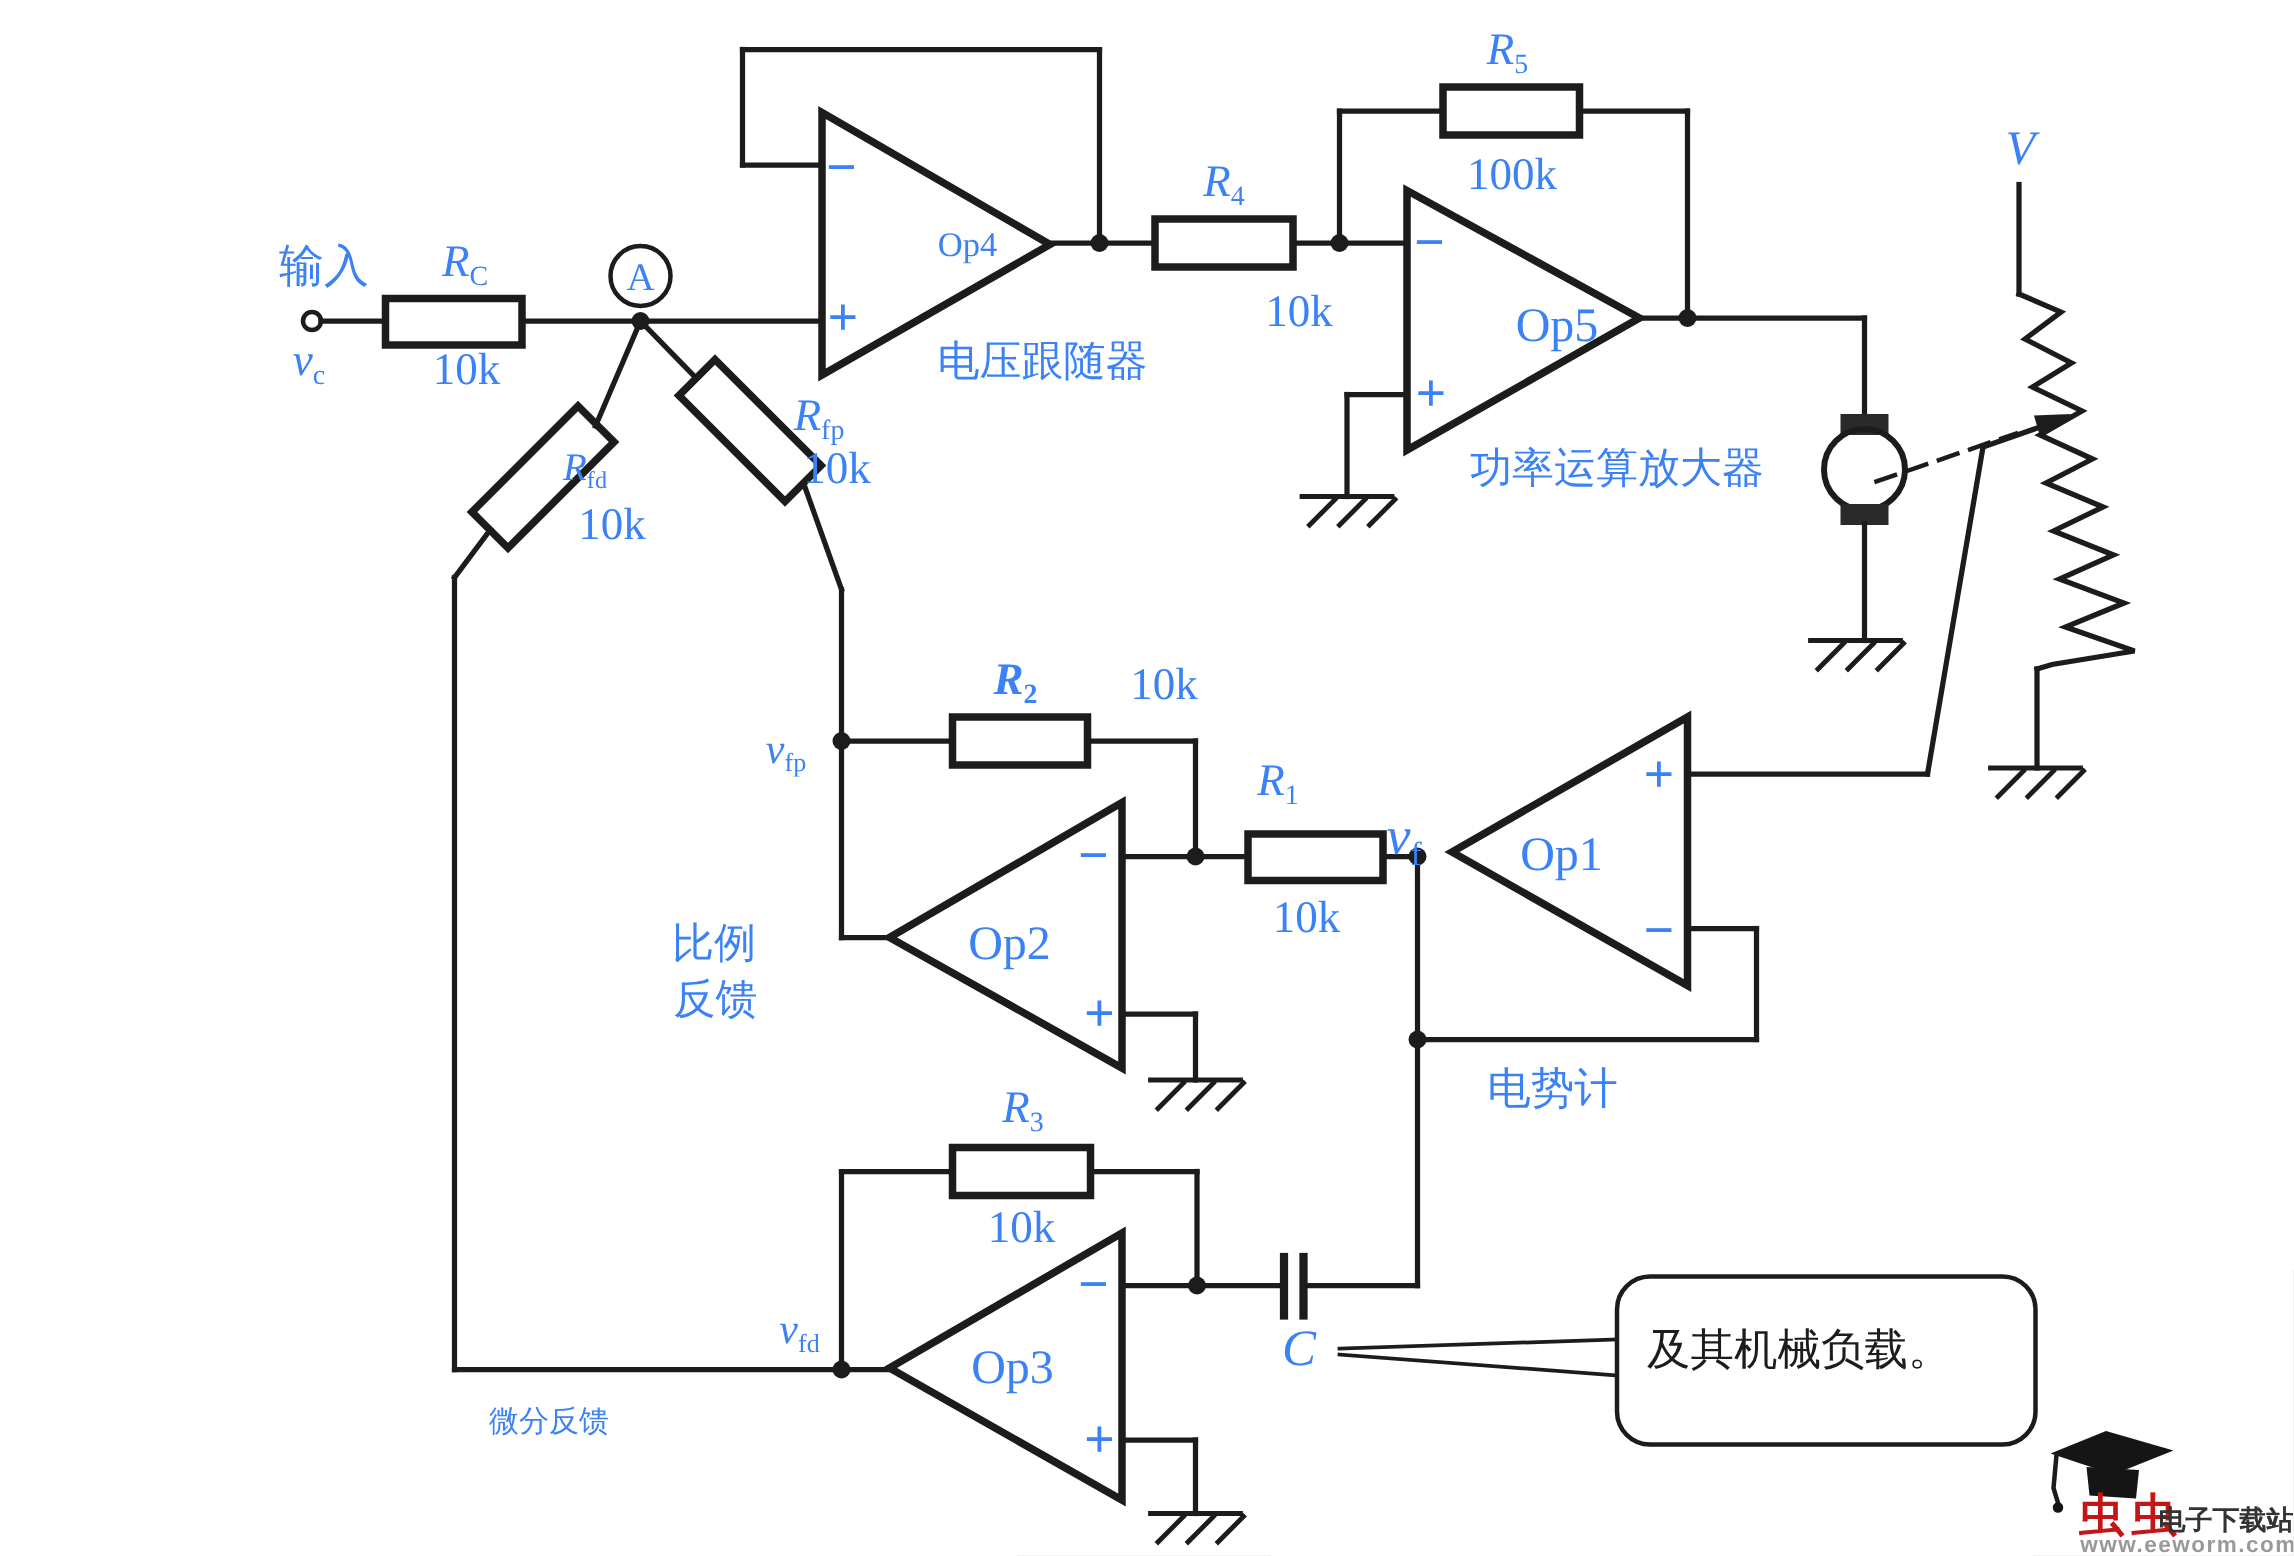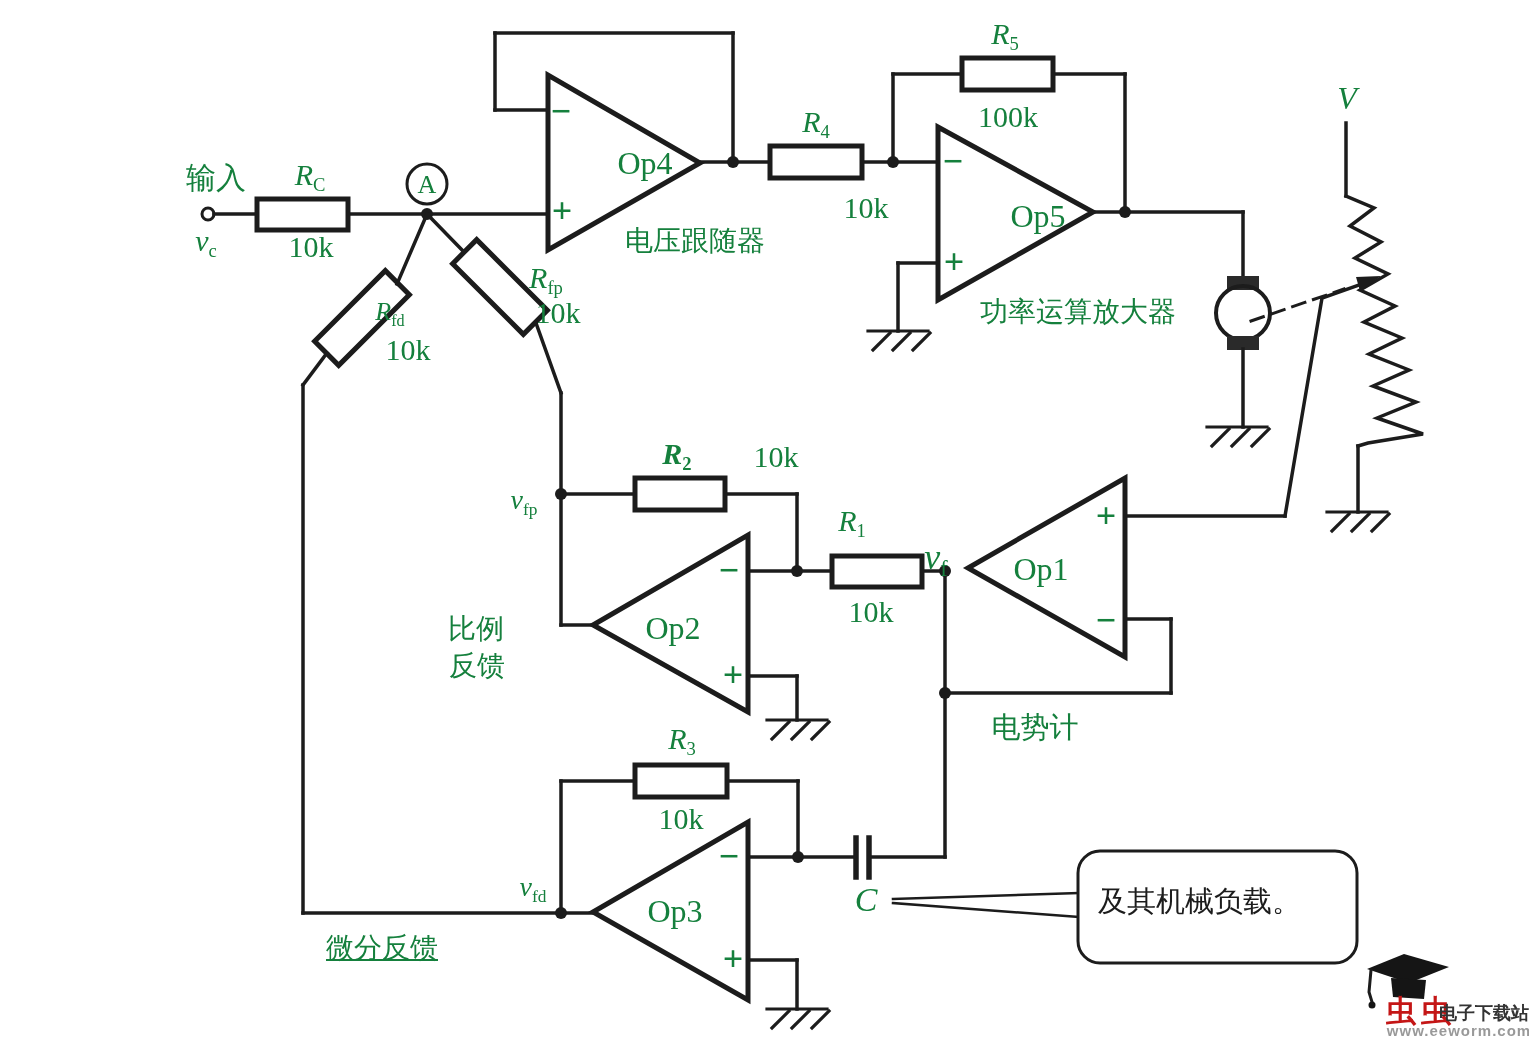--- a/index.html
+++ b/index.html
@@ -1,19 +1,19 @@
 <!DOCTYPE html>
 <html><head>
 <meta charset="utf-8">
 <style>
   html,body{margin:0;padding:0;background:#e8e8e8;}
   #canvas{position:relative;width:1529px;height:1037px;background:#ffffff;overflow:hidden;
           font-family:"Liberation Sans","DejaVu Sans",sans-serif;color:#1c1c1c;}
   #schematic{position:absolute;left:0;top:0;}
-  .t{position:absolute;transform:translate(-50%,-50%);white-space:nowrap;color:#15803d;line-height:1;}
+  .t{position:absolute;transform:translate(-50%,-50%);white-space:nowrap;color:#3b82f6;line-height:1;}
   .tl{position:absolute;transform:translateY(-50%);white-space:nowrap;color:#1c1c1c;line-height:1;}
   .si{font-family:"Liberation Serif","DejaVu Serif",serif;font-style:italic;}
   .sr{font-family:"Liberation Serif","DejaVu Serif",serif;}
   .cn{font-family:"Liberation Sans","DejaVu Sans",sans-serif;}
   .sb{font-size:0.62em;font-style:normal;vertical-align:-0.32em;letter-spacing:0;}
   .sign{font-family:"Liberation Serif","DejaVu Serif",serif;font-size:36px;font-weight:bold;}
   .wm-brand{font-weight:bold;letter-spacing:5px;}
   .wm-site{font-weight:bold;}
   .wm-url{font-weight:bold;letter-spacing:1px;}
 </style>
@@ -151,21 +151,21 @@
 <div class="t sr" style="left:311px;top:247px;font-size:30px;">10k</div>
 
 <div class="t sr" style="left:427px;top:185px;font-size:26px;">A</div>
 
 <div class="t si" style="left:390px;top:314px;font-size:26px;"><span>R</span><span class="sb">fd</span></div>
 <div class="t sr" style="left:408px;top:350px;font-size:30px;">10k</div>
 
 <div class="t si" style="left:546px;top:280px;font-size:30px;"><span>R</span><span class="sb">fp</span></div>
 <div class="t sr" style="left:558px;top:313px;font-size:30px;">10k</div>
 
-<div class="t sr" style="left:645px;top:163px;font-size:32px;">Op4</div>
+<div class="t sr" style="left:645px;top:163px;font-size:23px;">Op4</div>
 <div class="t sign" style="left:561px;top:111px;">−</div>
 <div class="t sign" style="left:562px;top:211px;">+</div>
 <div class="t cn" style="left:695px;top:241px;font-size:28px;">电压跟随器</div>
 
 <div class="t si" style="left:816px;top:124px;font-size:30px;"><span>R</span><span class="sb">4</span></div>
 <div class="t sr" style="left:866px;top:208px;font-size:30px;">10k</div>
 
 <div class="t si" style="left:1005px;top:36px;font-size:30px;"><span>R</span><span class="sb">5</span></div>
 <div class="t sr" style="left:1008px;top:117px;font-size:30px;">100k</div>
 
@@ -196,21 +196,21 @@
 <div class="t cn" style="left:1035px;top:727px;font-size:29px;font-family:Liberation Serif, serif;">电势计</div>
 
 <div class="t si" style="left:682px;top:741px;font-size:30px;"><span>R</span><span class="sb">3</span></div>
 <div class="t sr" style="left:681px;top:819px;font-size:30px;">10k</div>
 
 <div class="t sr" style="left:675px;top:911px;font-size:32px;">Op3</div>
 <div class="t sign" style="left:729px;top:856px;">−</div>
 <div class="t sign" style="left:733px;top:959px;">+</div>
 
 <div class="t si" style="left:533px;top:889px;font-size:28px;"><span>v</span><span class="sb">fd</span></div>
-<div class="t cn" style="left:382px;top:948px;font-size:28px;text-decoration:underline;">微分反馈</div>
+<div class="t cn" style="left:366px;top:948px;font-size:20px;">微分反馈</div>
 
 <div class="t si" style="left:866px;top:900px;font-size:34px;">C</div>
 
 <div class="tl cn" style="left:1098px;top:901px;font-size:29px;">及其机械负载。</div>
 
 <div class="t cn wm-brand" style="left:1421px;top:1011px;font-size:30px;color:#c41616;">虫虫</div>
 <div class="t cn wm-site" style="left:1484px;top:1013px;font-size:18px;color:#333333;">电子下载站</div>
 <div class="t cn wm-url" style="left:1459px;top:1030px;font-size:15px;color:#999999;">www.eeworm.com</div>
 
 </div>

